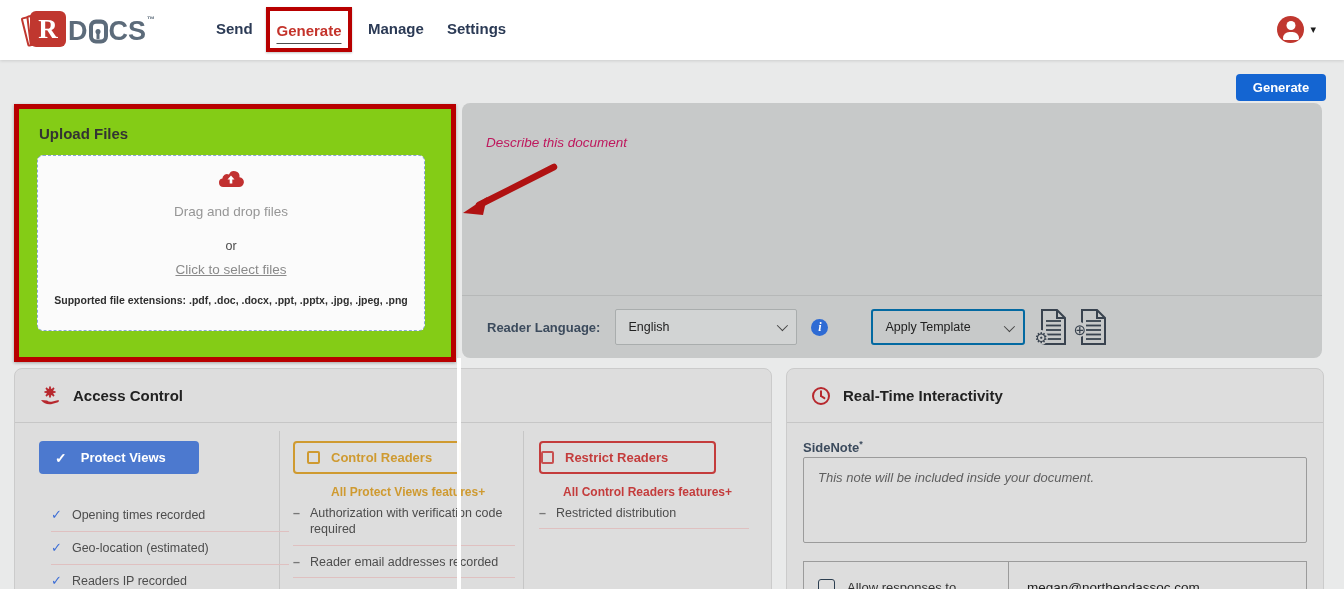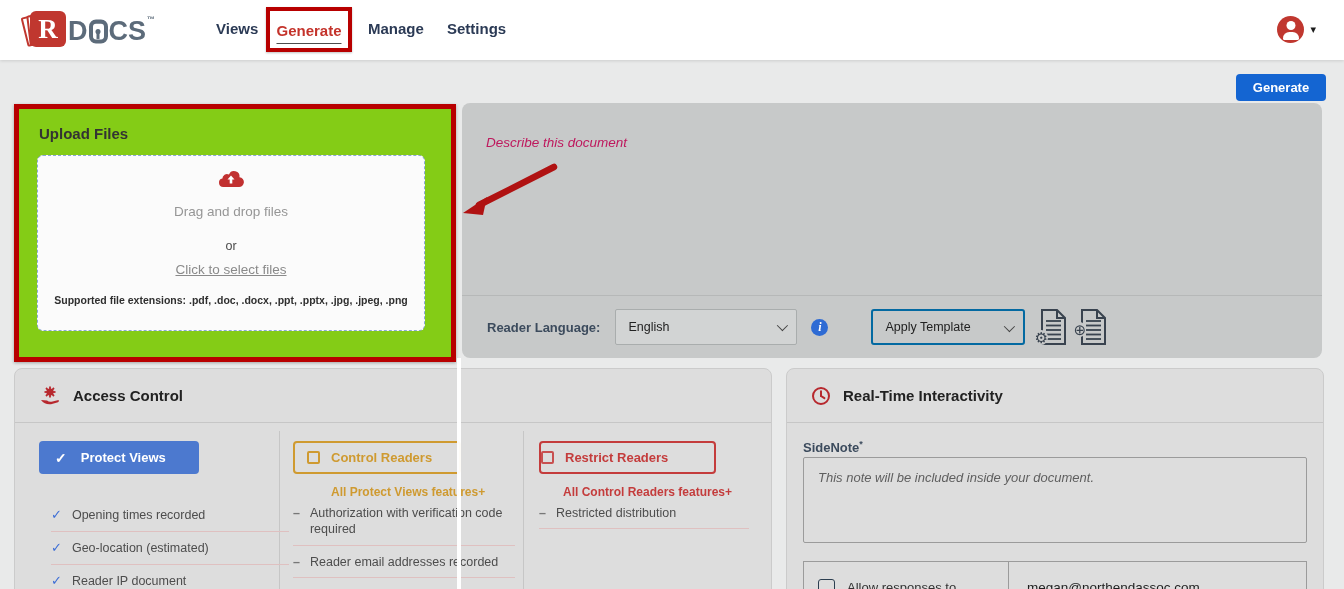--- a/index.html
+++ b/index.html
@@ -152,21 +152,21 @@
         <span>D</span>
         <span class="lock-o">
           <span class="lock-keyhole"></span>
             <span class="lock-stem"></span>
         </span>
         <span>CS</span>
       </span>
       <span class="logo-tm">™</span>
     </div>
 
-    <div class="nav-item" style="left:216px;">Views</div>
+    <div class="nav-item" style="left:216px;">Send</div>
     <div class="nav-generate-box">
       <div class="nav-generate">
         <span>Generate</span>
         <span class="underline"></span>
       </div>
     </div>
     <div class="nav-item" style="left:368px;">Manage</div>
     <div class="nav-item" style="left:447px;">Settings</div>
 
     <div class="avatar-wrap">
@@ -279,21 +279,21 @@
       <li class="feat-item">
         <span class="feat-check">✓</span>
         <span>Opening times recorded</span>
       </li>
       <li class="feat-item">
         <span class="feat-check">✓</span>
         <span>Geo-location (estimated)</span>
       </li>
       <li class="feat-item">
         <span class="feat-check">✓</span>
-        <span>Reader IP document</span>
+        <span>Readers IP recorded</span>
       </li>
     </ul>
 
     <button class="ac-btn btn-control">
       <span class="mini-checkbox cb-orange"></span>
       <span>Control Readers</span>
     </button>
     <div class="inherit-label inherit-orange">All Protect Views features+</div>
     <ul class="feat-list feat-control">
       <li class="feat-item">

